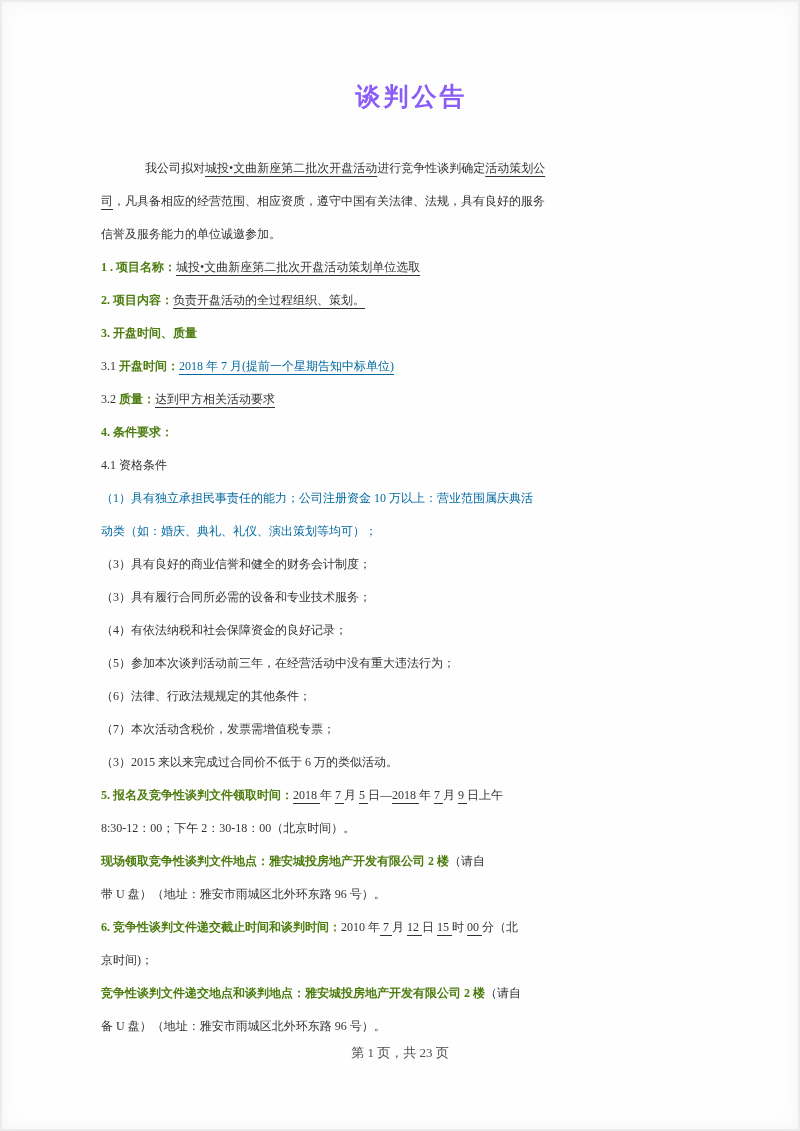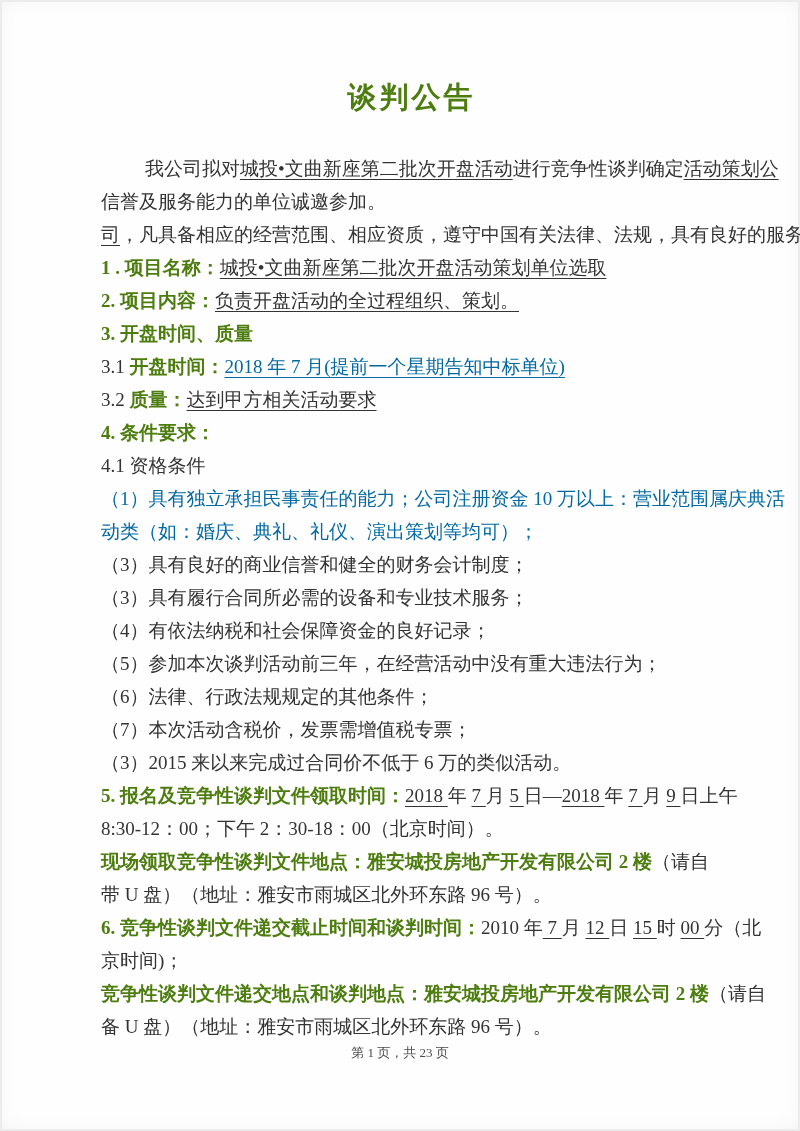--- a/index.html
+++ b/index.html
@@ -11,29 +11,29 @@
     background: #fefefe;
     box-shadow: inset 0 0 0 2px #ececec, inset 0 0 22px rgba(0,0,0,0.045);
     font-family: "Liberation Serif", "DejaVu Serif", serif;
     color: #333;
     overflow: hidden;
   }
   .content { padding: 0 78px 0 101px; }
   .doc-title {
     margin: 76px 0 0 0;
     text-align: center;
-    font-size: 29px;
+    font-size: 25px;
     font-weight: bold;
-    color: #4d7c0f;
+    color: #8b5cf6;
     line-height: 42px;
     letter-spacing: 3px;
   }
   .doc-body {
     margin-top: 34px;
-    font-size: 19px;
+    font-size: 12px;
     line-height: 33px;
     color: #333;
   }
   p.line { margin: 0; white-space: nowrap; }
   .para-first { text-indent: 44px; }
   .flush { margin-left: 0; }
   .item { margin-left: 17px; }
   .sub { margin-left: 34px; }
   .listp { margin-left: 5px; }
   .boldline { margin-left: 22px; }
@@ -53,22 +53,22 @@
   }
 </style>
 </head>
 <body>
 
 <div class="page">
   <div class="content">
     <h1 class="doc-title">谈判公告</h1>
     <main class="doc-body">
         <p class="line para-first"><span class="seg">我公司拟对</span><span class="seg u">城投•文曲新座第二批次开盘活动</span><span class="seg">进行竞争性谈判确定</span><span class="seg u">活动策划公</span></p>
+        <p class="line flush"><span class="seg u">司</span><span class="seg">，凡具备相应的经营范围、相应资质，遵守中国有关法律、法规，具有良好的服务</span></p>
         <p class="line flush"><span class="seg">信誉及服务能力的单位诚邀参加。</span></p>
-        <p class="line flush"><span class="seg u">司</span><span class="seg">，凡具备相应的经营范围、相应资质，遵守中国有关法律、法规，具有良好的服务</span></p>
         <p class="line item"><span class="seg b">1 . 项目名称：</span><span class="seg u">城投•文曲新座第二批次开盘活动策划单位选取</span></p>
         <p class="line item"><span class="seg b">2.  项目内容：</span><span class="seg u">负责开盘活动的全过程组织、策划。 </span></p>
         <p class="line item"><span class="seg b">3. 开盘时间、质量</span></p>
         <p class="line sub"><span class="seg">3.1 </span><span class="seg b">开盘时间：</span><span class="seg u g">2018 年 7 月(提前一个星期告知中标单位)</span></p>
         <p class="line sub"><span class="seg">3.2 </span><span class="seg b">质量：</span><span class="seg u">达到甲方相关活动要求</span></p>
         <p class="line item"><span class="seg b">4. 条件要求：</span></p>
         <p class="line sub"><span class="seg">4.1 资格条件</span></p>
         <p class="line listp"><span class="seg g">（1）具有独立承担民事责任的能力；公司注册资金 10 万以上：营业范围属庆典活</span></p>
         <p class="line flush"><span class="seg g">动类（如：婚庆、典礼、礼仪、演出策划等均可）；</span></p>
         <p class="line listp"><span class="seg">（3）具有良好的商业信誉和健全的财务会计制度；</span></p>

